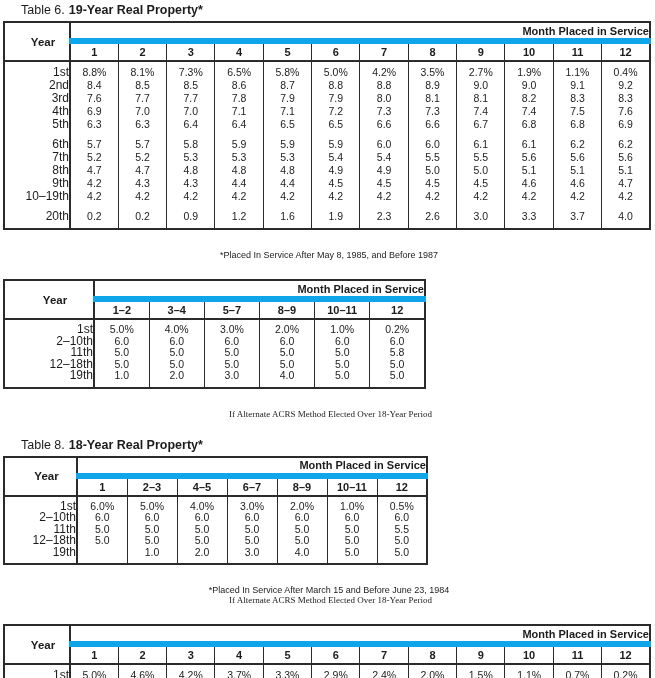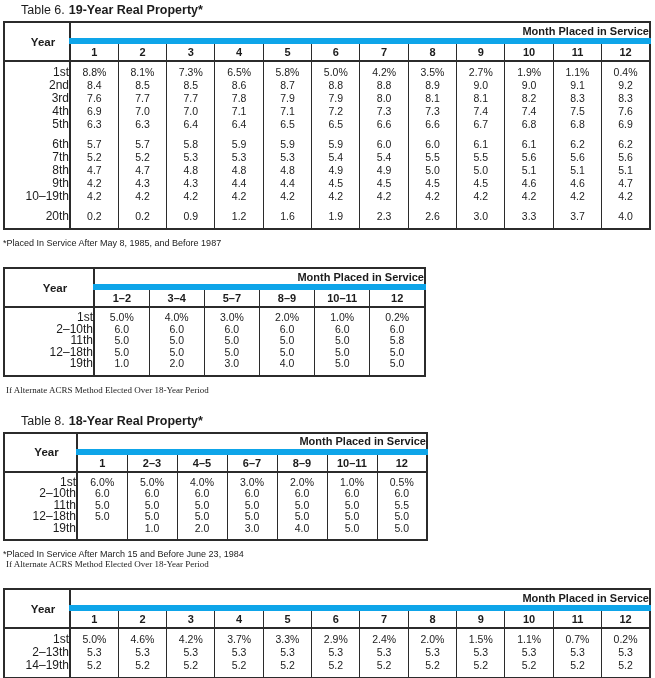--- a/index.html
+++ b/index.html
@@ -80,21 +80,21 @@
   .acrs tbody td.year-cell {
     border-right: 2px solid #2b2b2b;
     text-align: right;
     padding-left: 6px;
     font-size: 12px;
   }
   .acrs tbody tr:first-child td { padding-top: 4px; }
   .acrs tbody tr:last-child td { padding-bottom: 5px; }
   .acrs tbody tr.gap td { padding-top: 7px; }
 
-  .footnotes { margin-top: 8px; }
+  .footnotes { margin-top: 20px; text-align: center; }
   .footnote {
     font-size: 9px;
     line-height: 10px;
     color: #222;
     white-space: nowrap;
   }
   .footnote.indent { padding-left: 3px; font-family: Liberation Serif, serif; }
 </style>
 </head>
 <body>

